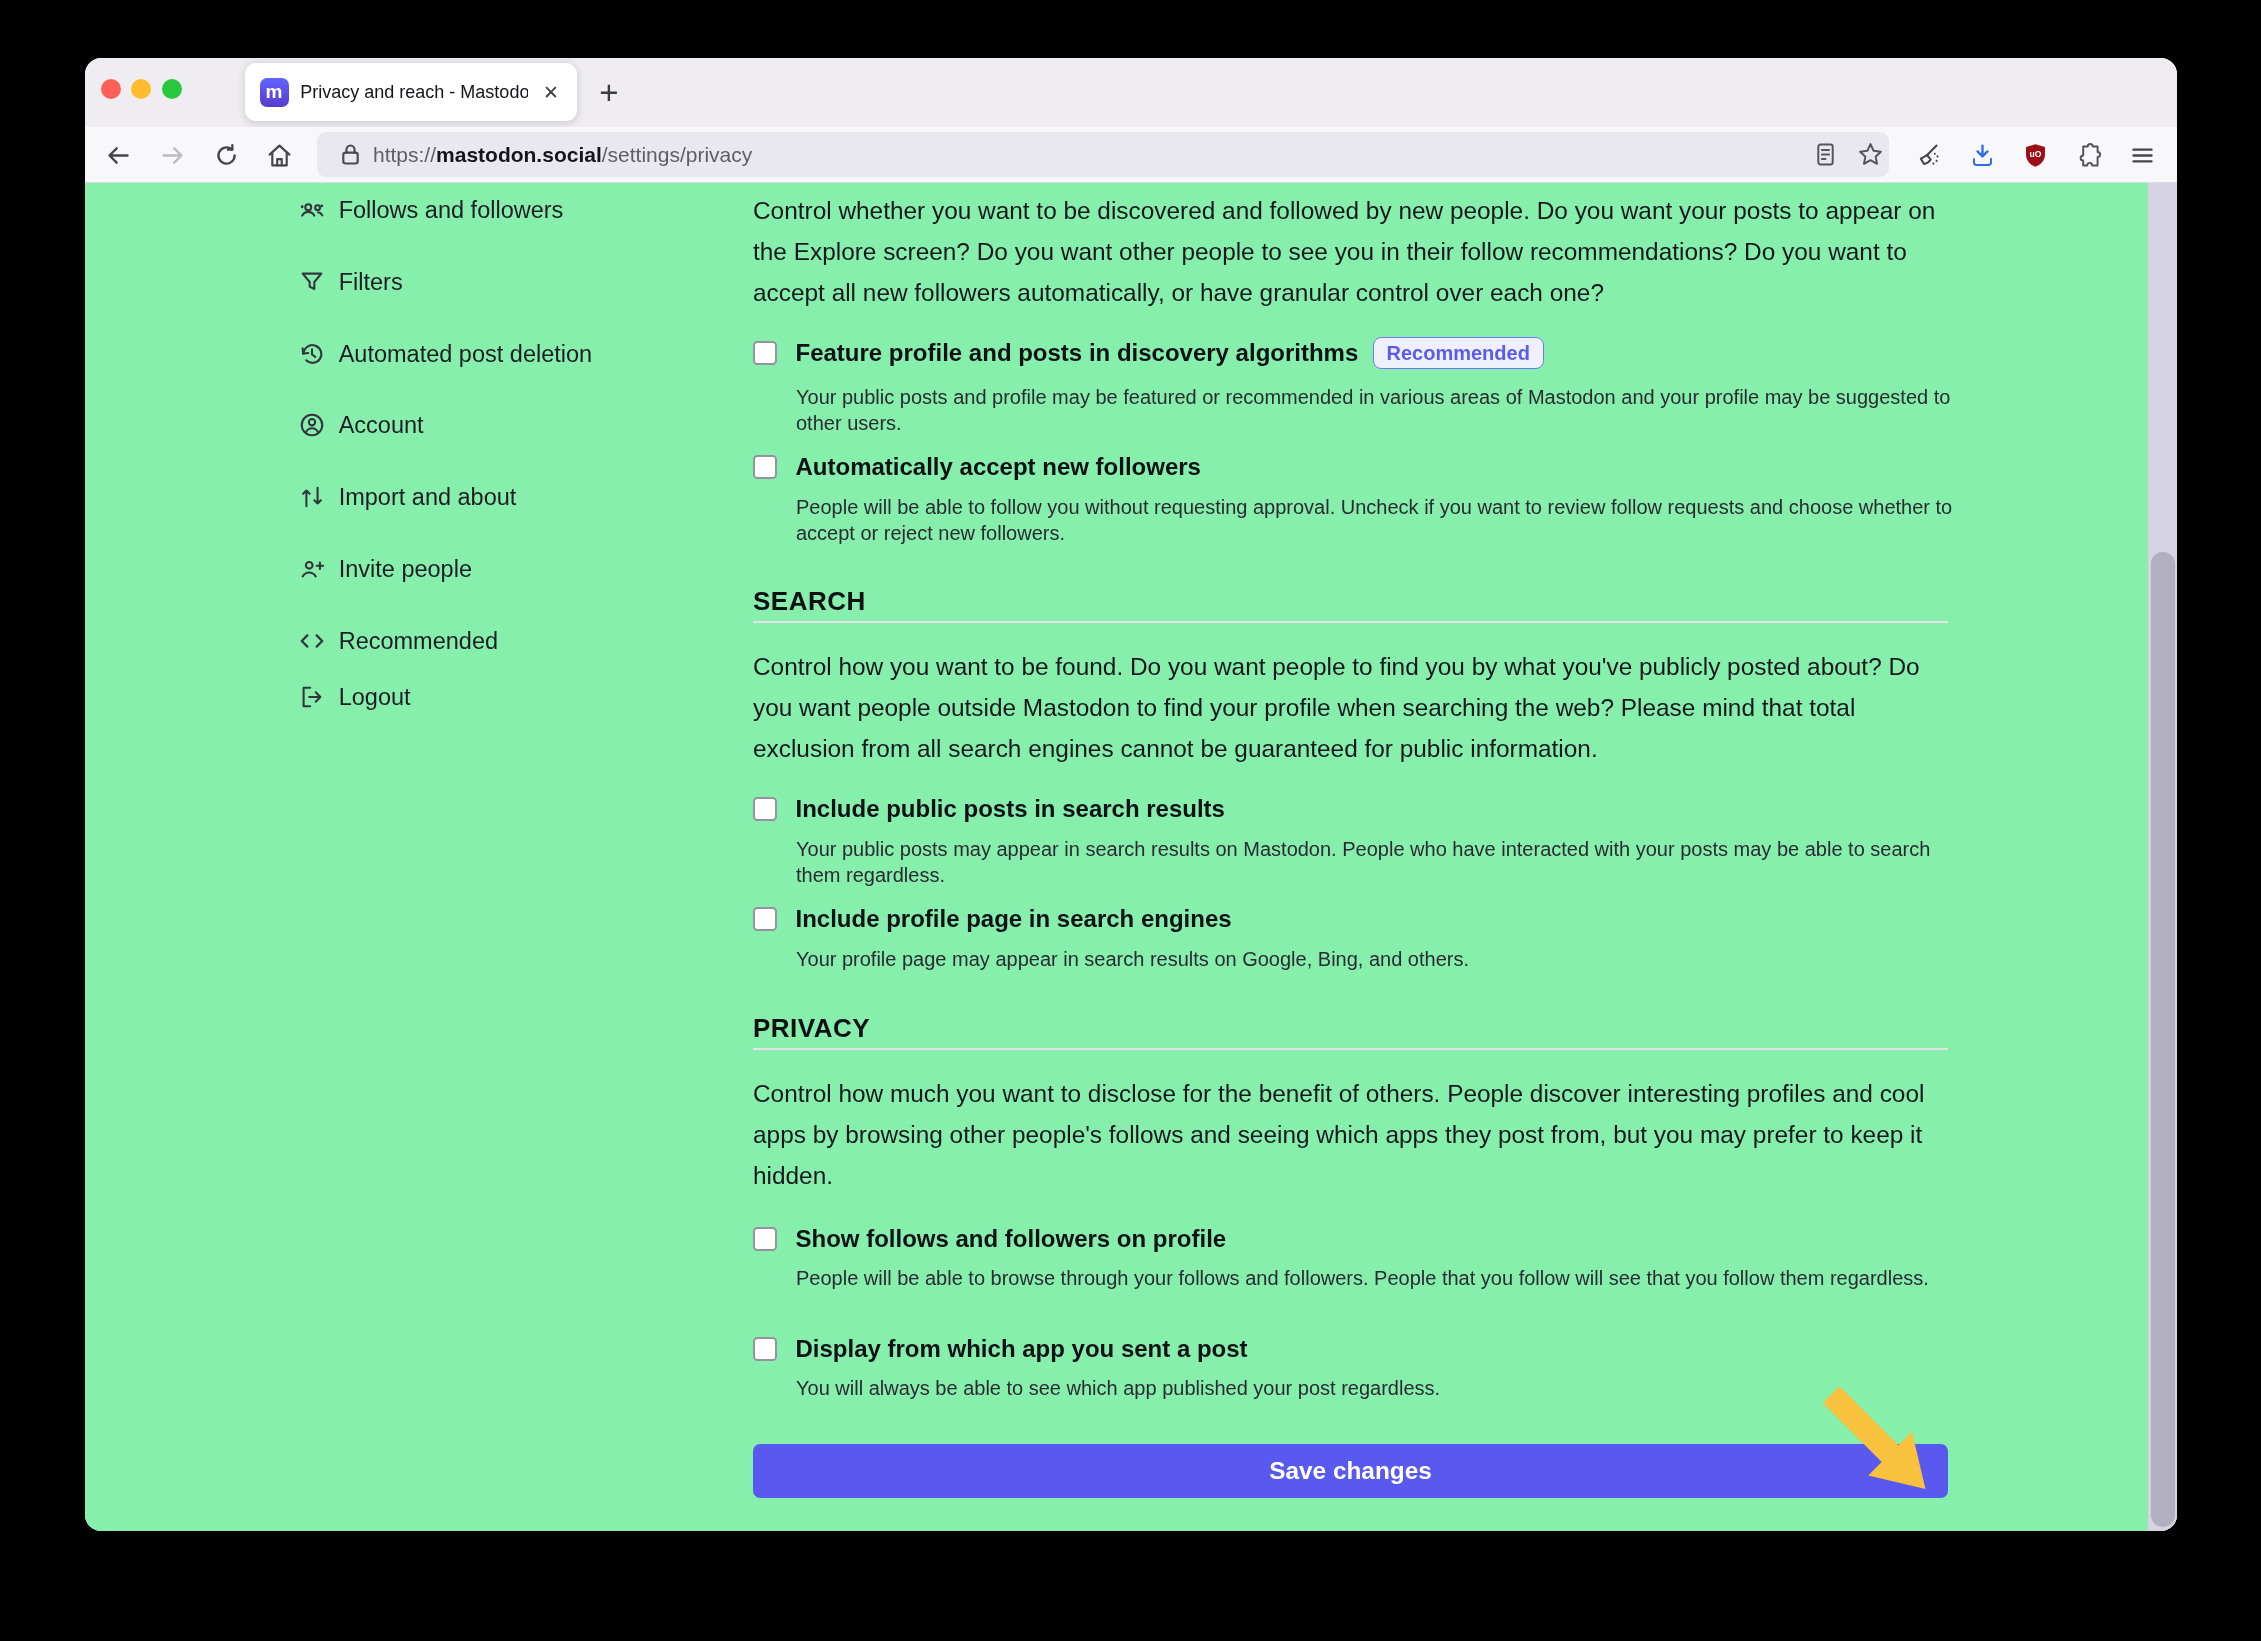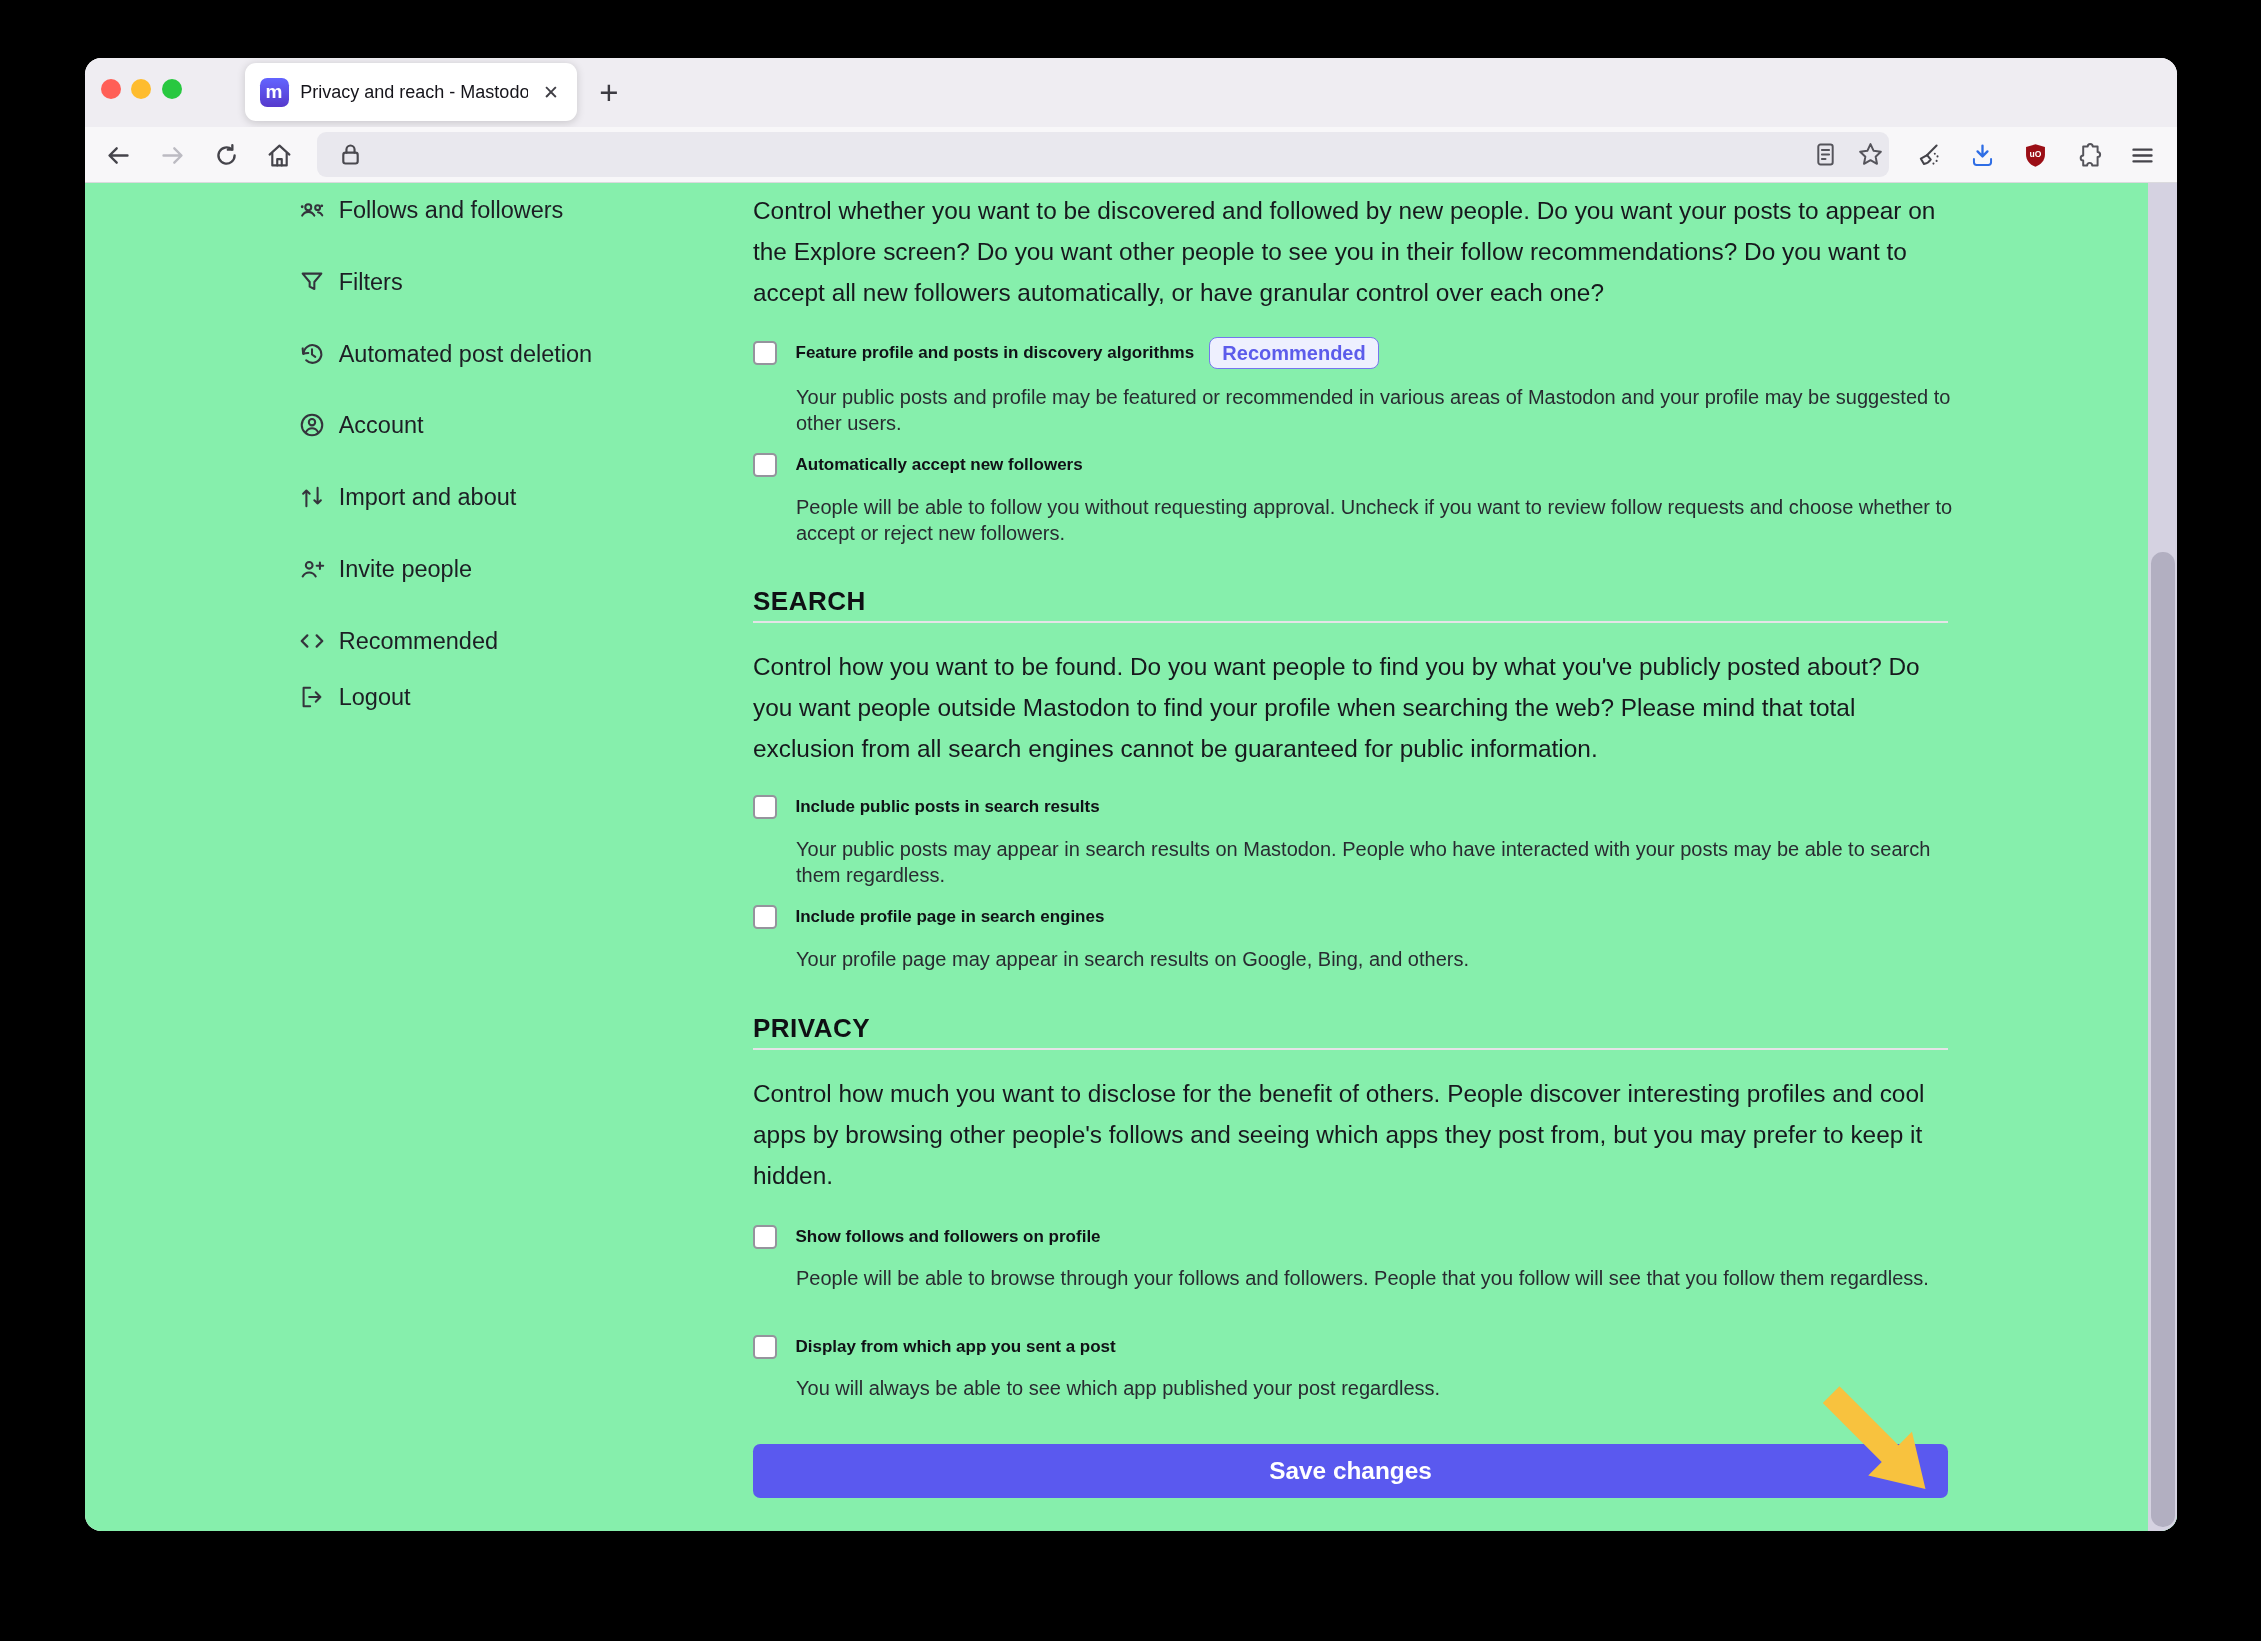--- a/index.html
+++ b/index.html
@@ -40,21 +40,21 @@
   .para { position:absolute; left:0; width:1195px; font-size:24.4px; line-height:41px; color:#17181d; }
   .b-intro{top:7.2px}.b-para2{top:463px}.b-para3{top:890px}
   .sec-hdr { position:absolute; left:0; font-size:26px; font-weight:bold; letter-spacing:0.5px; color:#0f1014; }
   .hdr-search{top:403px}.hdr-privacy{top:830px}
   .rule { position:absolute; left:0; width:1195px; height:1.8px; background:#e4e4e7; }
   .rule1{top:438px}.rule2{top:865px}
 
   .trow { position:absolute; left:0; display:flex; align-items:center; }
   .tg1{top:154px}.tg2{top:270px}.tg3{top:612px}.tg4{top:722px}.tg5{top:1042px}.tg6{top:1152px}
   .checkbox { width:23.5px; height:23.5px; border:2.7px solid #95949d; border-radius:4.5px; background:#fff; margin-right:19px; flex:0 0 auto; }
-  .tlabel { font-size:17px; font-weight:bold; color:#101116; white-space:nowrap; }
+  .tlabel { font-size:24px; font-weight:bold; color:#101116; white-space:nowrap; }
   .badge { margin-left:14.5px; font-size:20px; font-weight:bold; color:#5c5ceb; background:#eef0fe; border:1.8px solid #7576ee; border-radius:8.1px; padding:3.6px 12.7px; white-space:nowrap; }
   .tdesc { position:absolute; left:43px; width:1158px; font-size:20px; line-height:26px; color:#292b31; }
   .td1{top:201px}.td2{top:311px}.td3{top:653px}.td4{top:763px}.td5{top:1082px}.td6{top:1192px}
 
   .save-btn { position:absolute; left:0; top:1261px; width:1195px; height:54px; background:#5a59ef; border:none; border-radius:7.2px; color:#fff; font-size:24.4px; font-weight:bold; font-family:"Liberation Sans", sans-serif; display:flex; align-items:center; justify-content:center; }
 
   .annot-arrow { position:absolute; left:1060px; top:1198px; z-index:6; }
 
   .scroll-track { position:absolute; left:2063px; top:0; width:30px; height:1348px; background:#d5d2e1; }
   .scroll-thumb { position:absolute; left:2.7px; top:369px; width:24.4px; height:975px; border-radius:11.8px; background:#b2afc1; }
@@ -101,20 +101,25 @@
         </svg>
     </span>
 
     <div class="urlbar">
       <span class="lock-wrap">
         <svg viewBox="0 0 30 30" fill="none" stroke="#4a494f" stroke-width="2.4" stroke-linecap="round">
             <rect x="7" y="13" width="16" height="12" rx="2.5"></rect>
             <path d="M10.5 13V9.5a4.5 4.5 0 0 1 9 0V13"></path>
           </svg>
       </span>
+      <span class="url-text">
+        <span class="url-dim">https://</span>
+          <span class="url-host">mastodon.social</span>
+          <span class="url-dim">/settings/privacy</span>
+      </span>
       <span class="tb-icon in-field" style="left:1495px">
         <svg viewBox="0 0 30 30" fill="none" stroke="#55545b" stroke-width="2.2" stroke-linecap="round">
             <rect x="7" y="4" width="16" height="22" rx="2.5"></rect>
             <path d="M11 10h8M11 15h8M11 20h4"></path>
           </svg>
       </span>
       <span class="tb-icon in-field" style="left:1540px">
         <svg viewBox="0 0 30 30" fill="none" stroke="#55545b" stroke-width="2.2" stroke-linejoin="round">
             <path d="M15 3.5l3.5 7.4 8 1-5.8 5.5 1.5 7.9-7.2-4-7.2 4 1.5-7.9L3.5 11.9l8-1z"></path>
           </svg>

